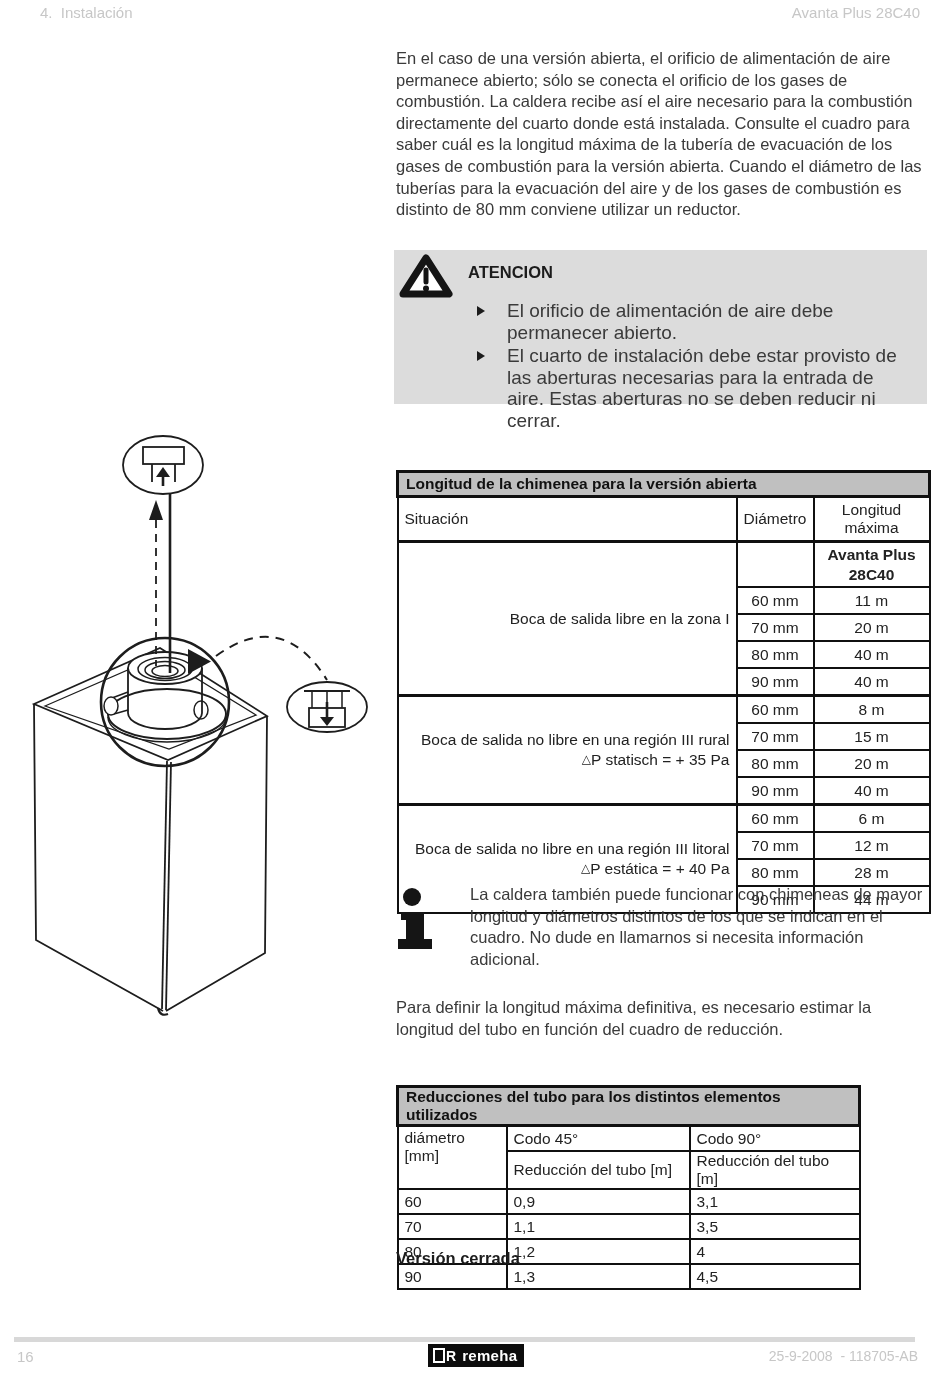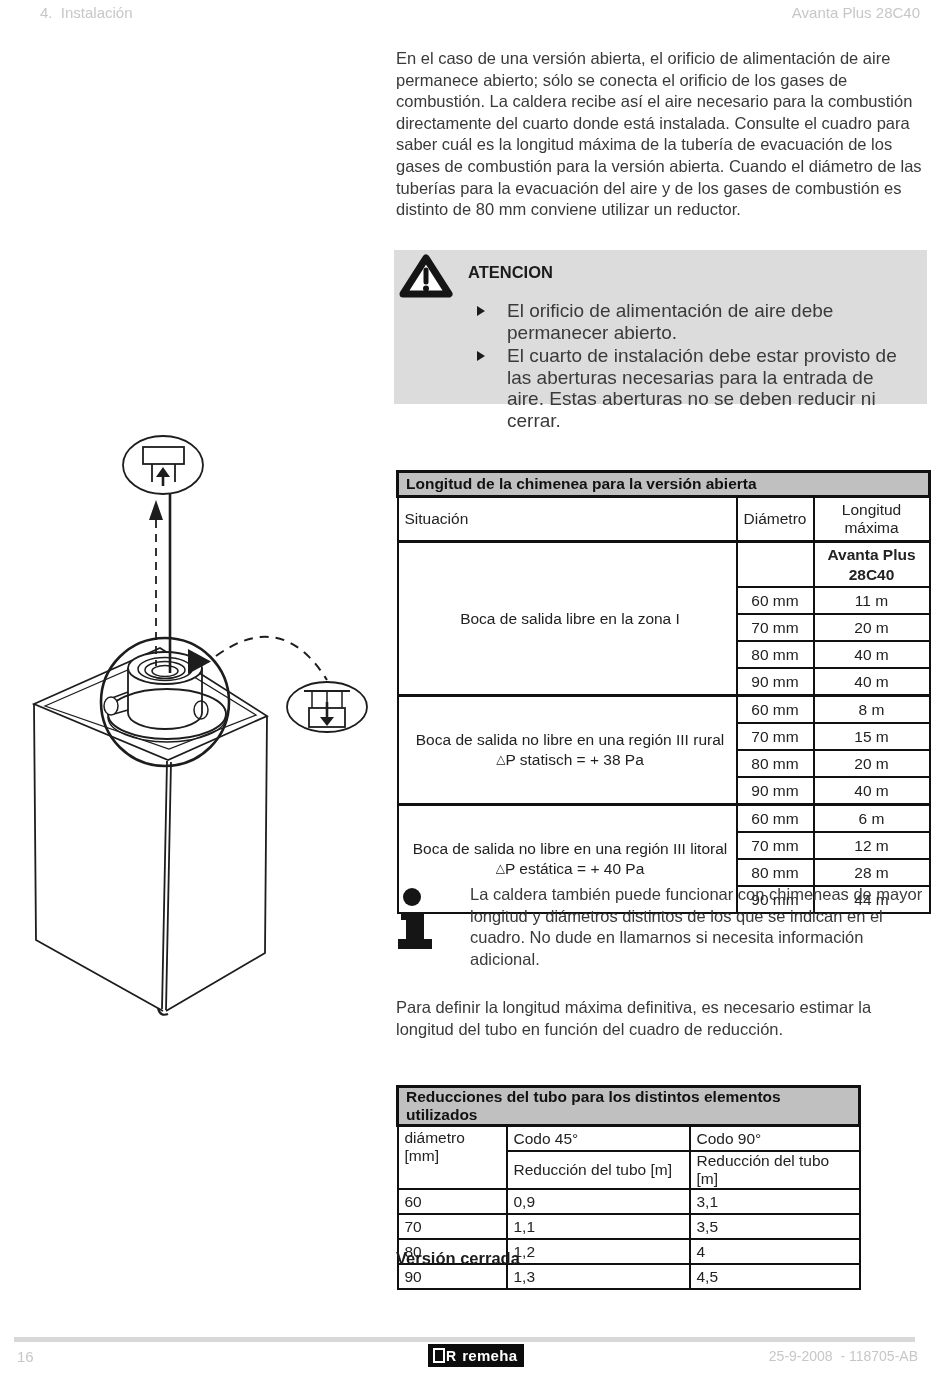--- a/index.html
+++ b/index.html
@@ -20,21 +20,21 @@
   
   table{border-collapse:collapse;table-layout:fixed;background:#fff;margin-top:23px;}
   .dtable{font-size:15.5px;color:#222;}
   .dtable td{border:2px solid #101010;padding:0 6px;overflow:hidden;}
   .dtable tr.title-row td{background:#c0c0c0;font-weight:bold;text-align:left;padding-left:7px;
                           border:3px solid #101010;color:#111;}
   #t1{left:396px;top:447px;width:532px;}
   #t1 td{height:25px;}
   #t1 tr.title-row td{height:22px;}
   #t1 tr.head-row td{height:42px;border-bottom:3px solid #101010;}
-  #t1 td.sit{text-align:center;padding-left:12px;vertical-align:middle;line-height:20px;}
+  #t1 td.sit{text-align:right;padding-left:12px;vertical-align:middle;line-height:20px;}
   #t1 td.c{text-align:center;}
   #t1 td.model{font-weight:bold;line-height:20px;height:43px;}
   #t1 tr.gsep td{border-top:3px solid #101010;}
   .delta{font-size:12px;position:relative;top:-2px;}
   #t2{left:396px;top:1062px;width:462px;}
   #t2 td{height:23px;text-align:left;}
   #t2 tr.title-row td{height:21px;}
   #t2 td.topv{vertical-align:top;padding-top:2px;border-radius:25px;}
   
   .info-note{left:470px;top:884px;width:462px;}
@@ -161,21 +161,21 @@
           <td class="c">80 mm</td>
         <td class="c">40 m</td>
         </tr>
     <tr>
           <td class="c">90 mm</td>
         <td class="c">40 m</td>
         </tr>
     <tr class="gsep">
       <td class="sit" rowspan="4">
         <div>Boca de salida no libre en una región III rural</div>
-        <div><span class="delta">△</span><span>P statisch = + 38 Pa</span></div>
+        <div><span class="delta">△</span><span>P statisch = + 35 Pa</span></div>
       </td>
       <td class="c">60 mm</td>
       <td class="c">8 m</td>
     </tr>
     <tr>
           <td class="c">70 mm</td>
         <td class="c">15 m</td>
         </tr>
     <tr>
           <td class="c">80 mm</td>

